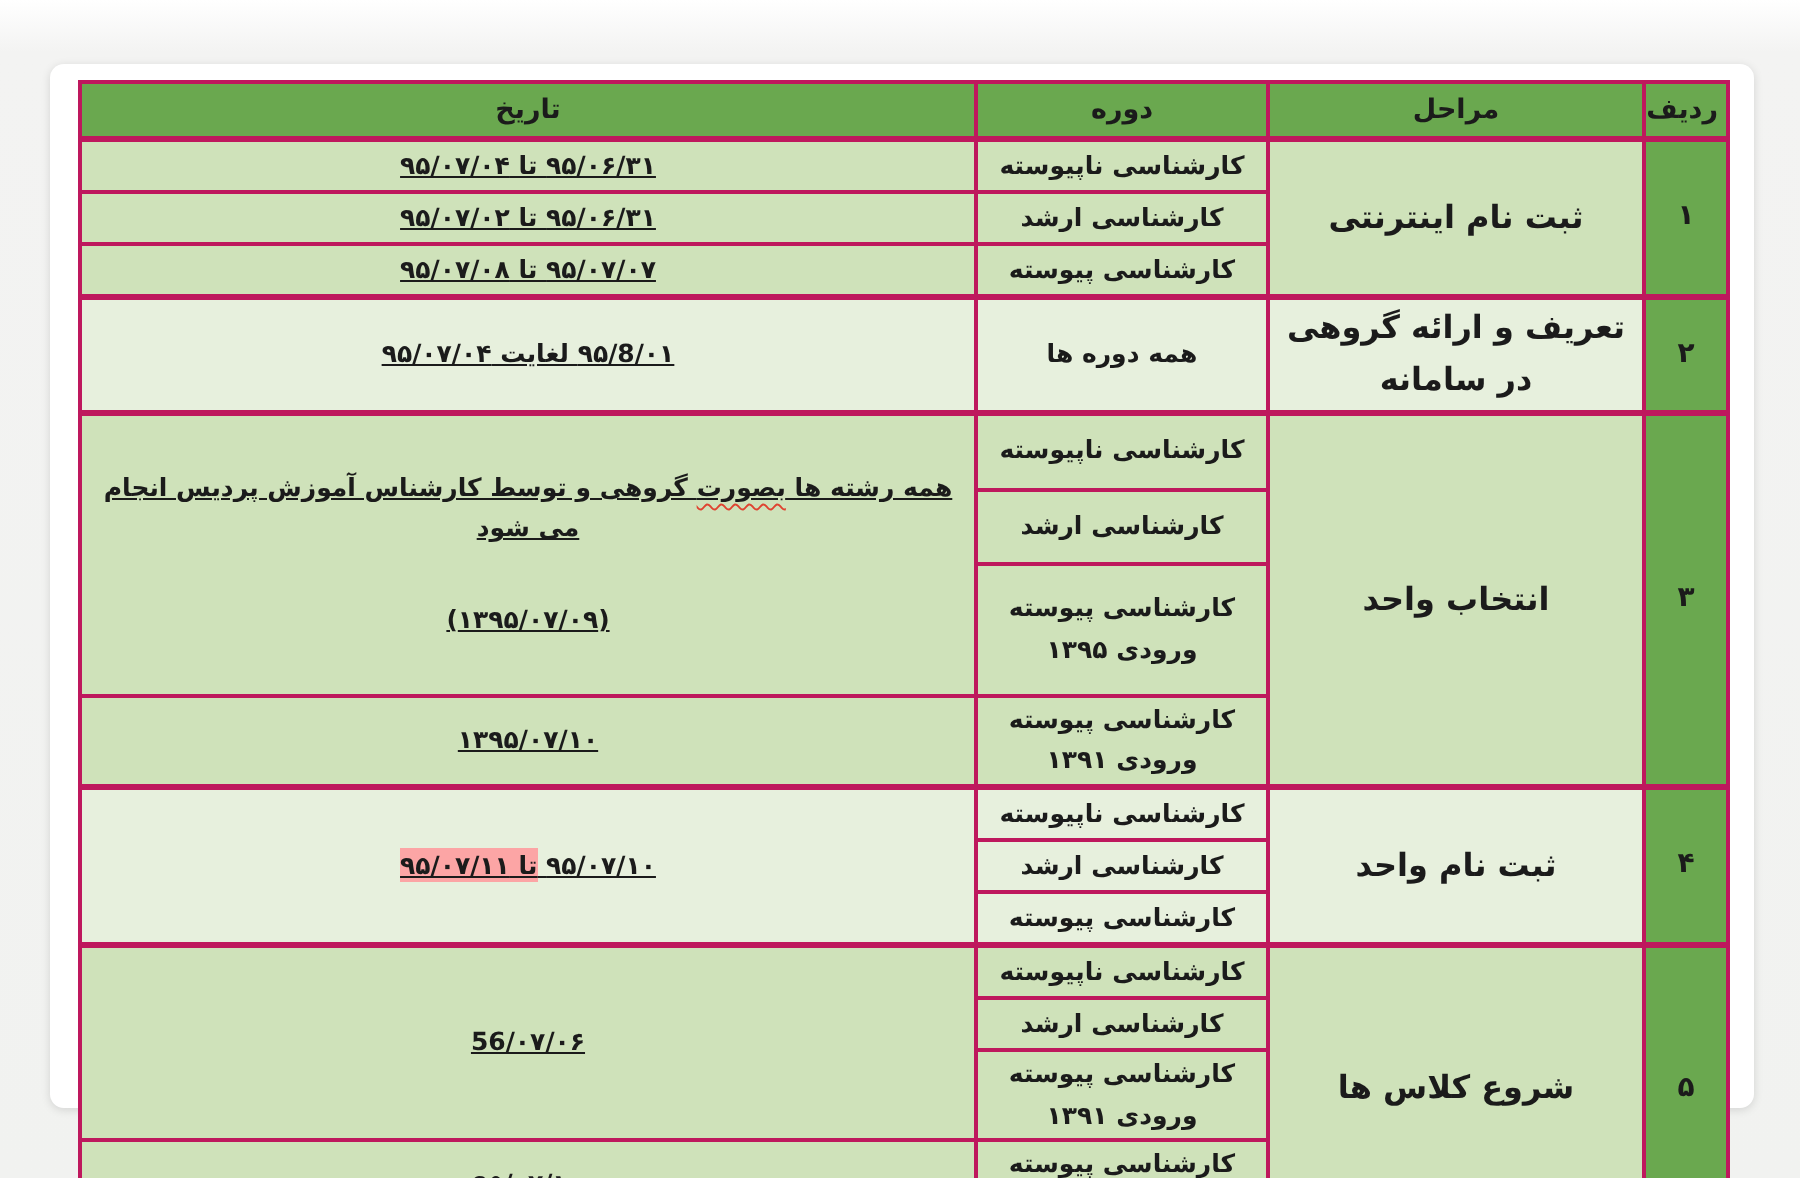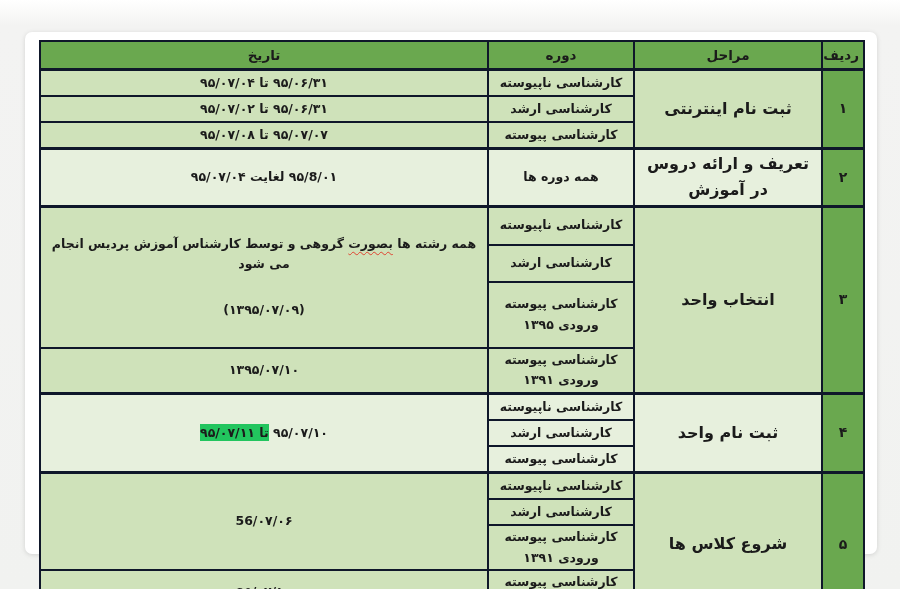--- a/index.html
+++ b/index.html
@@ -13,44 +13,44 @@
     position:absolute;left:25px;top:32px;width:852px;height:522px;
     background:#ffffff;border-radius:7px;
     box-shadow:0 1px 5px rgba(0,0,0,0.13);
     box-sizing:border-box;padding:8px 14px 6px 14px;
   }
   table.sched{
     border-collapse:collapse;table-layout:fixed;width:824px;direction:rtl;
     color:#1b1b1b;
   }
   table.sched th,table.sched td{
-    border:2px solid #0f172a;text-align:center;vertical-align:middle;
+    border:2px solid #be185d;text-align:center;vertical-align:middle;
     overflow:hidden;padding:1px 4px;
   }
   tr.group-start td{border-top-width:3px;}
   thead th{
     background:#6aa84f;height:24px;font-size:13.5px;font-weight:bold;
   }
   tbody td{height:22px;font-size:12.5px;font-weight:bold;line-height:1.65;}
   tr.dark td{background:#cfe2ba;}
   tr.light td{background:#e7f0dd;}
   tbody td.num{background:#6aa84f;font-size:14px;}
   td.stage{font-size:16px;}
   td.period{font-size:12.5px;}
-  td.date{font-size:12.5px;}
+  td.date{font-size:12.5px;text-decoration:underline;}
   td.date .dline{margin:25px 0;}
   td.date .dline:only-child{margin:0;}
   .squiggle{
     text-decoration:underline;
     text-decoration-style:wavy;
     text-decoration-color:#df4330;
     text-decoration-thickness:1px;
     text-underline-offset:3px;
   }
-  .hl{background:#22c55e;padding:1px 0;}
+  .hl{background:#fca5a5;padding:1px 0;}
 </style>
 </head>
 <body>
 
 <div class="card">
   <table class="sched" dir="rtl">
     <colgroup>
       <col style="width:42px">
       <col style="width:188px">
       <col style="width:146px">
@@ -80,21 +80,21 @@
           </td>
         </tr>
         <tr class="dark">
           <td class="period">کارشناسی پیوسته</td>
           <td class="date" rowspan="1">
             <div class="dline"><span>۹۵/۰۷/۰۷ تا ۹۵/۰۷/۰۸</span></div>
           </td>
         </tr>
         <tr class="light group-start">
           <td class="num" rowspan="1">۲</td>
-          <td class="stage" rowspan="1">تعریف و ارائه دروس در آموزش</td>
+          <td class="stage" rowspan="1">تعریف و ارائه گروهی در سامانه</td>
           <td class="period">همه دوره ها</td>
           <td class="date" rowspan="1">
             <div class="dline"><span>۹۵/8/۰۱ لغایت ۹۵/۰۷/۰۴</span></div>
           </td>
         </tr>
         <tr class="dark group-start">
           <td class="num" rowspan="4">۳</td>
           <td class="stage" rowspan="4">انتخاب واحد</td>
           <td class="period">کارشناسی ناپیوسته</td>
           <td class="date" rowspan="3">

